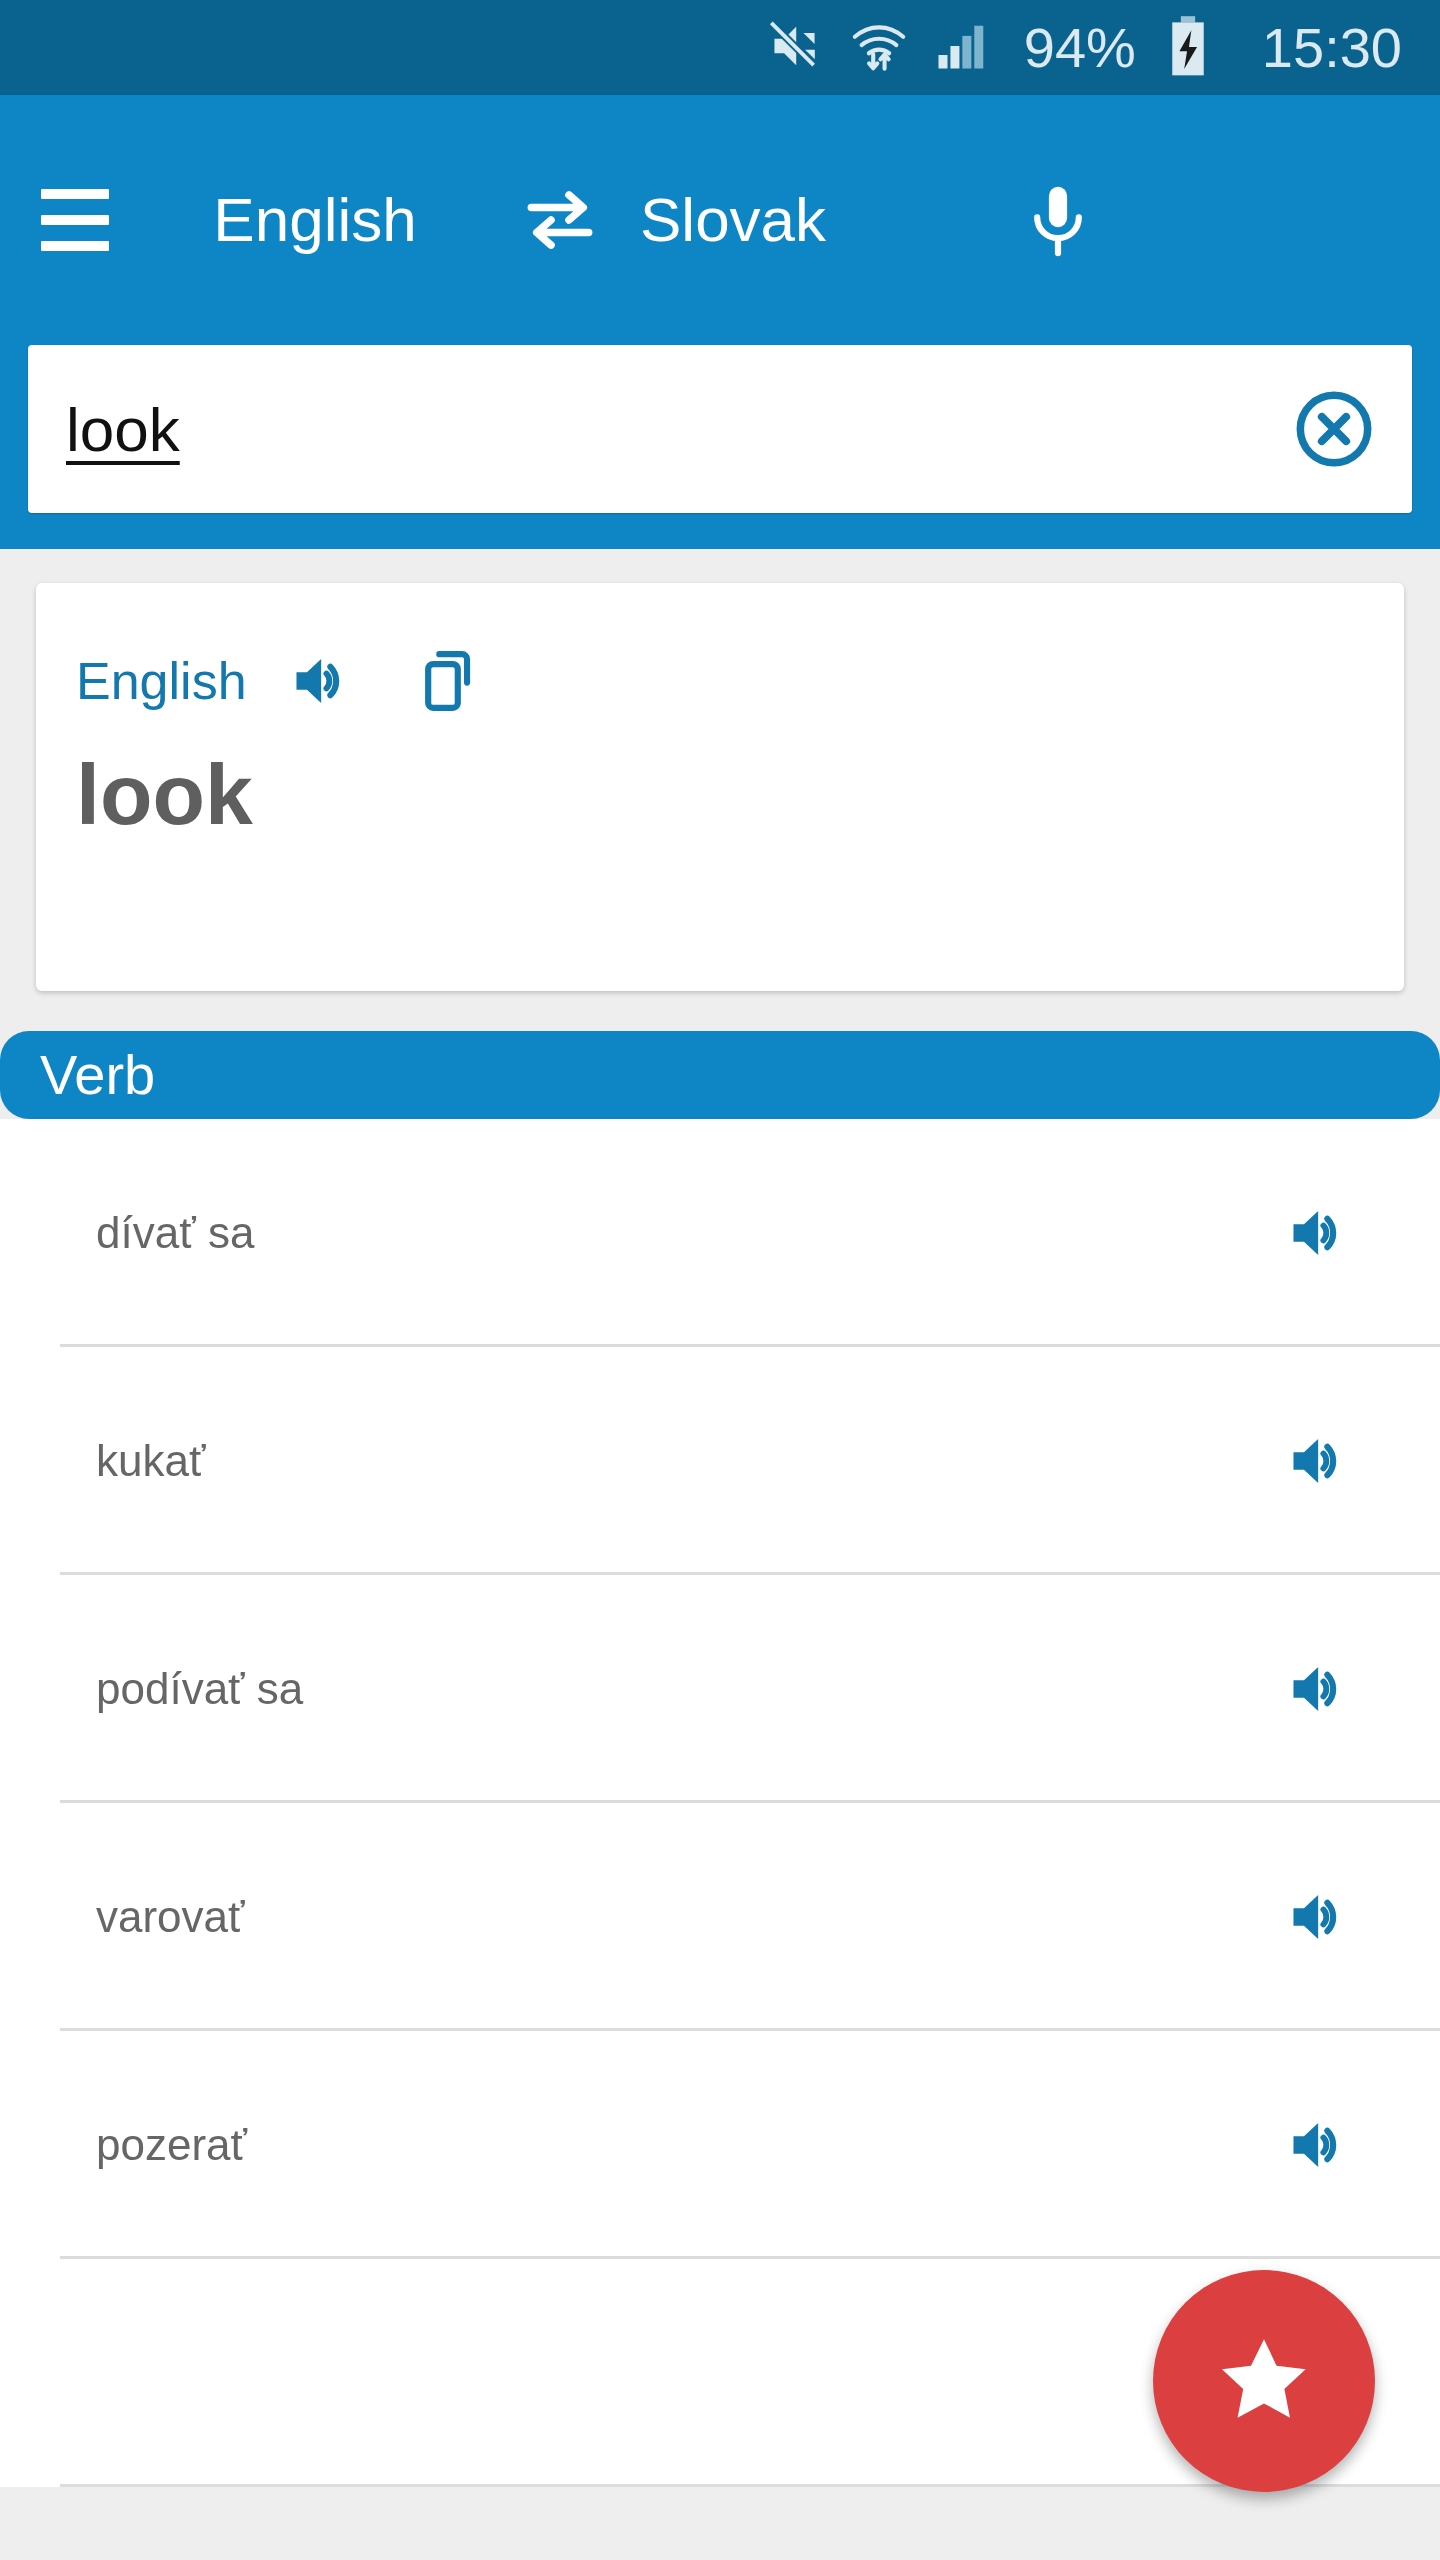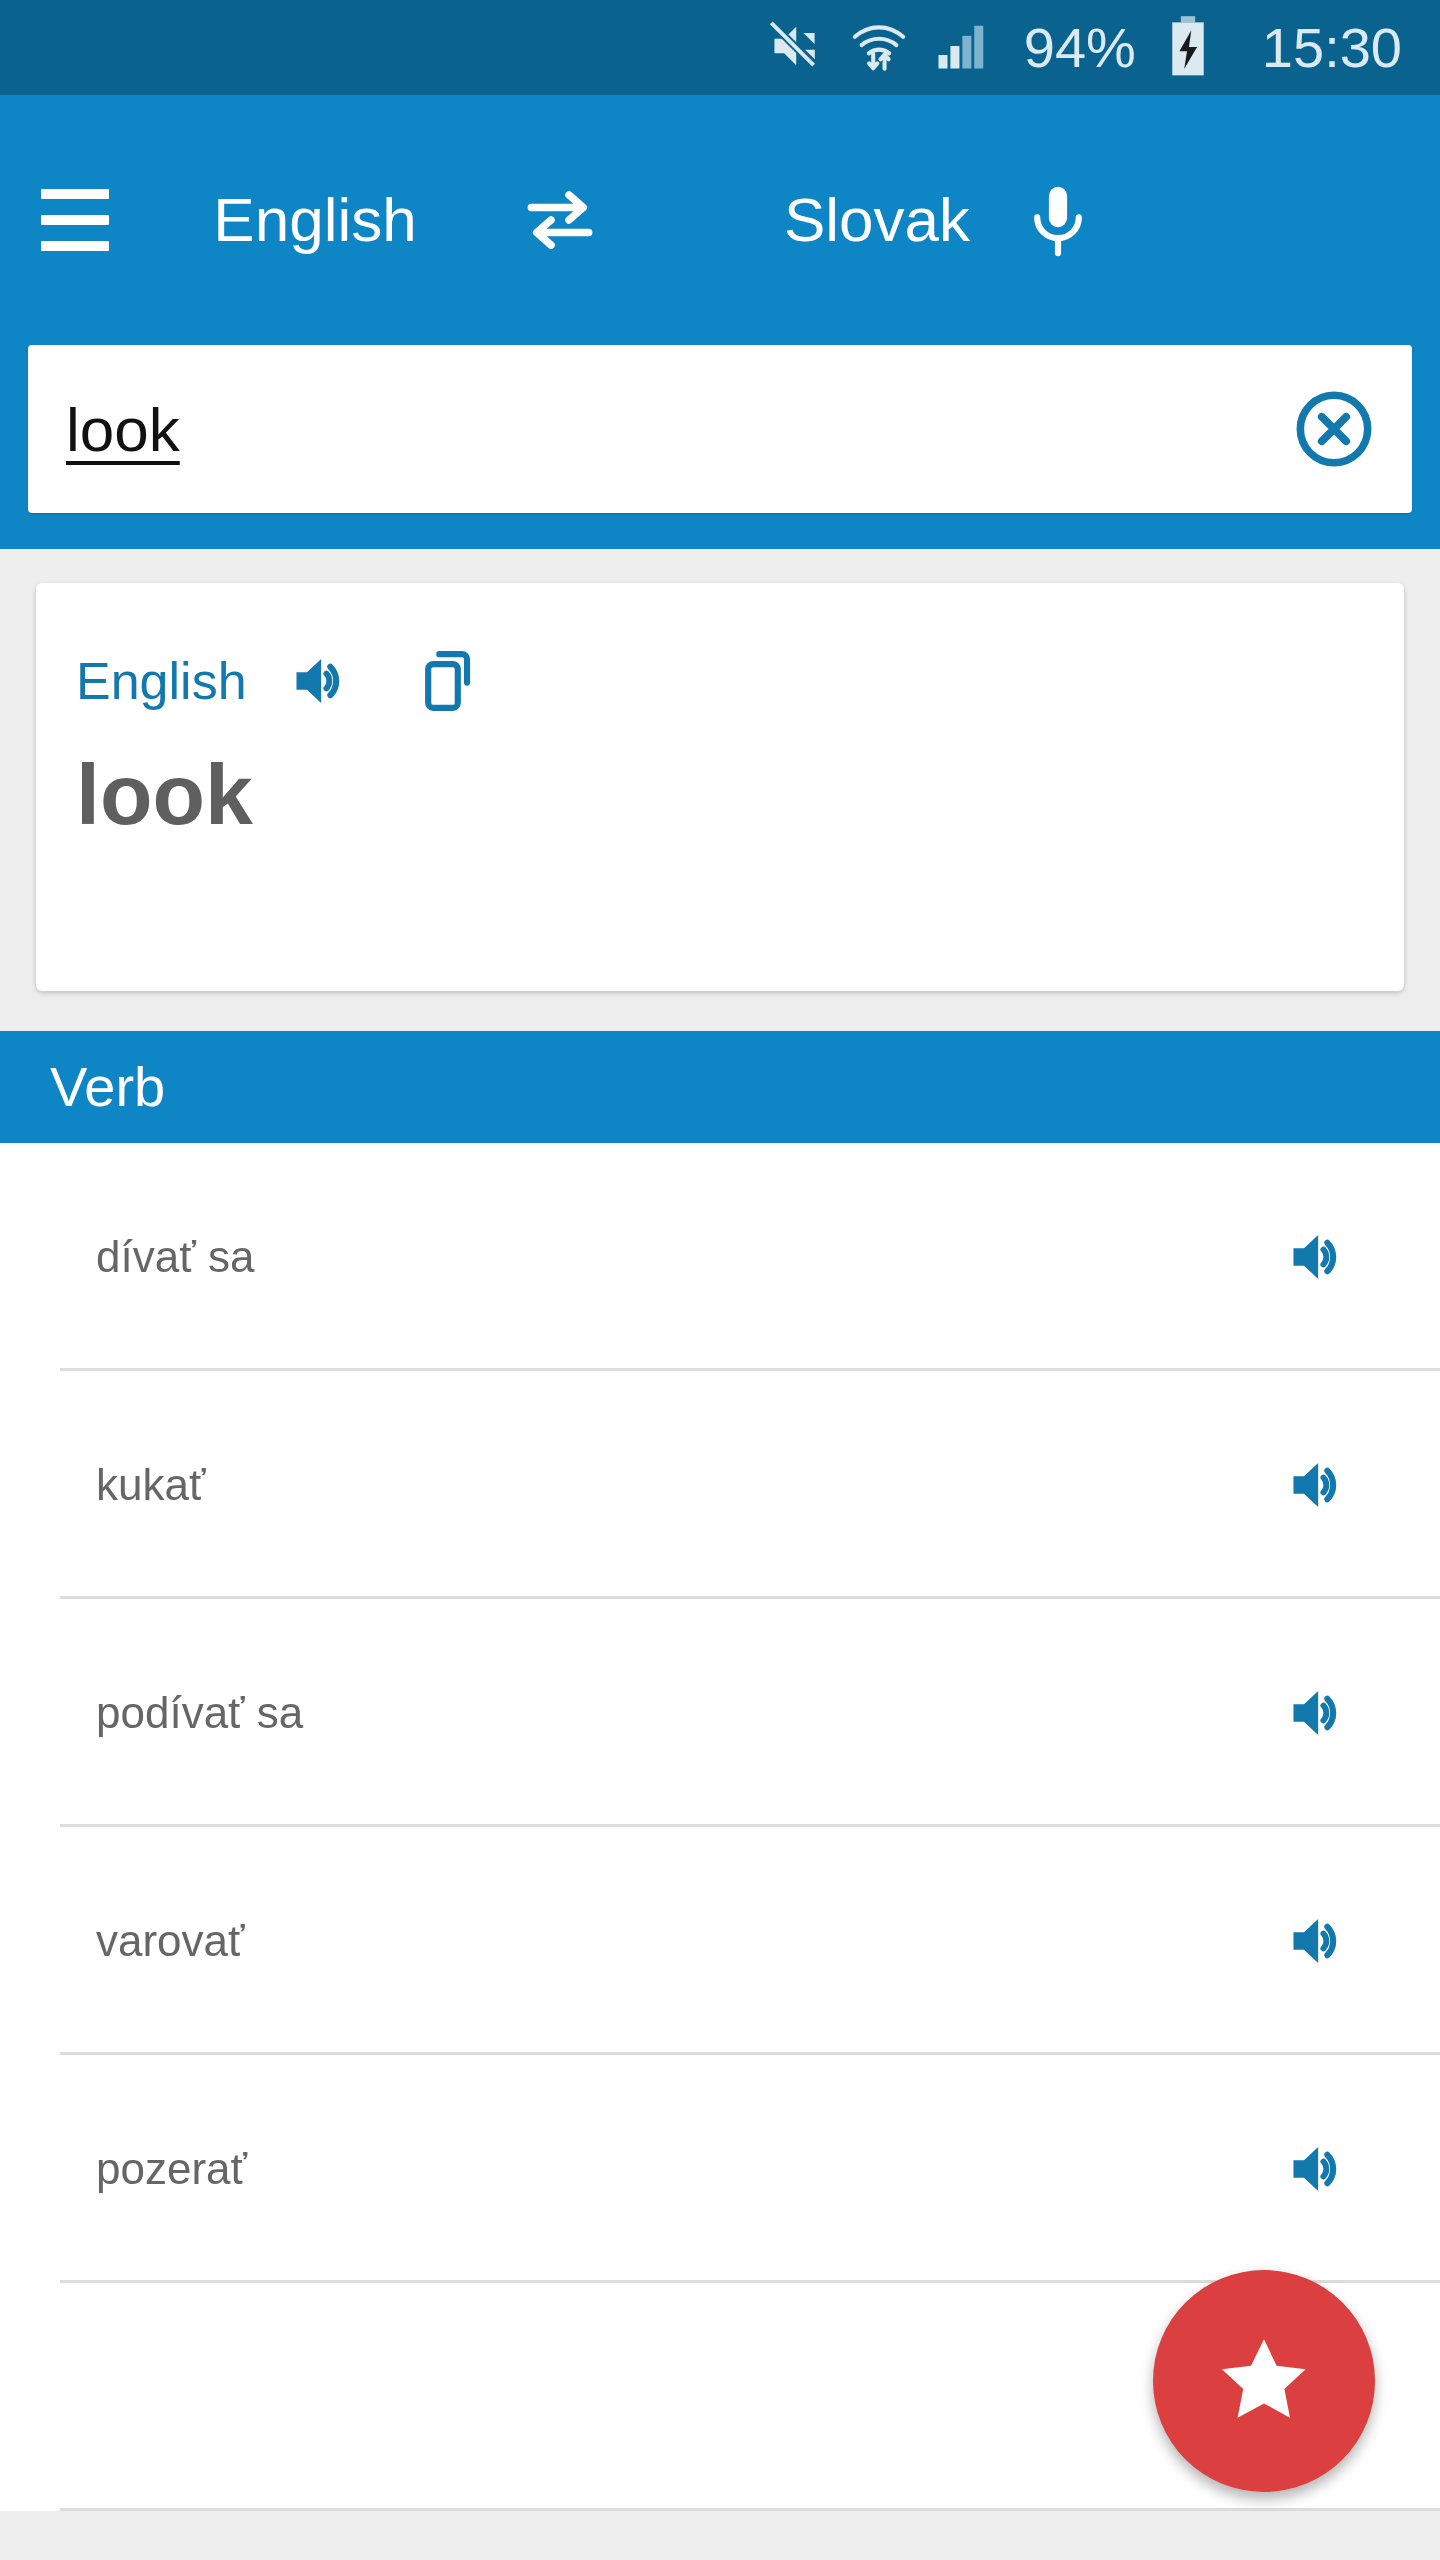--- a/index.html
+++ b/index.html
@@ -33,21 +33,21 @@
   .hamburger {
     width:150px; height:250px;
     display:flex; flex-direction:column; align-items:center; justify-content:center; gap:16px;
   }
   .hamburger span { display:block; width:68px; height:10px; background:#fff; border-radius:1px; }
   .lang {
     color:#fff; font-size:62px; font-weight:400;
     white-space:nowrap; line-height:1;
   }
   .lang-src { width:330px; text-align:center; }
-  .lang-dst { width:330px; text-align:right; }
+  .lang-dst { width:330px; text-align:left; }
   .swap { width:160px; display:flex; align-items:center; justify-content:center; }
   .mic  { width:175px; display:flex; align-items:center; justify-content:center; }
 
   
   .searchzone { background:#0e85c4; padding:0 28px 36px 28px; }
   .searchbox {
     height:168px; background:#fff; border-radius:4px;
     display:flex; align-items:center; padding:0 30px 0 38px;
     box-shadow:0 1px 2px rgba(0,0,0,.18);
   }
@@ -74,23 +74,24 @@
   }
   .card-lang { color:#1278ad; font-size:52px; line-height:1; }
   .card-icon { width:104px; height:104px; display:flex; align-items:center; justify-content:center; margin-left:24px; }
   .card-word {
     padding-left:40px; margin-top:18px;
     color:#5f5f5f; font-size:86px; font-weight:bold; line-height:1;
   }
 
   
   .section {
-    background:#0e85c4; height:112px;
-    display:flex; align-items:center; padding-left:50px;
+    background:#0e85c4; height:88px;
+    display:flex; align-items:center; padding-left:40px;
     margin-top:40px;
+    border-radius:29px;
   }
   .section-title { color:#fff; font-size:56px; line-height:1; }
 
   
   .list { background:#fff; }
   .row {
     height:228px; position:relative;
     display:flex; align-items:center;
     padding:0 72px 0 96px;
   }

